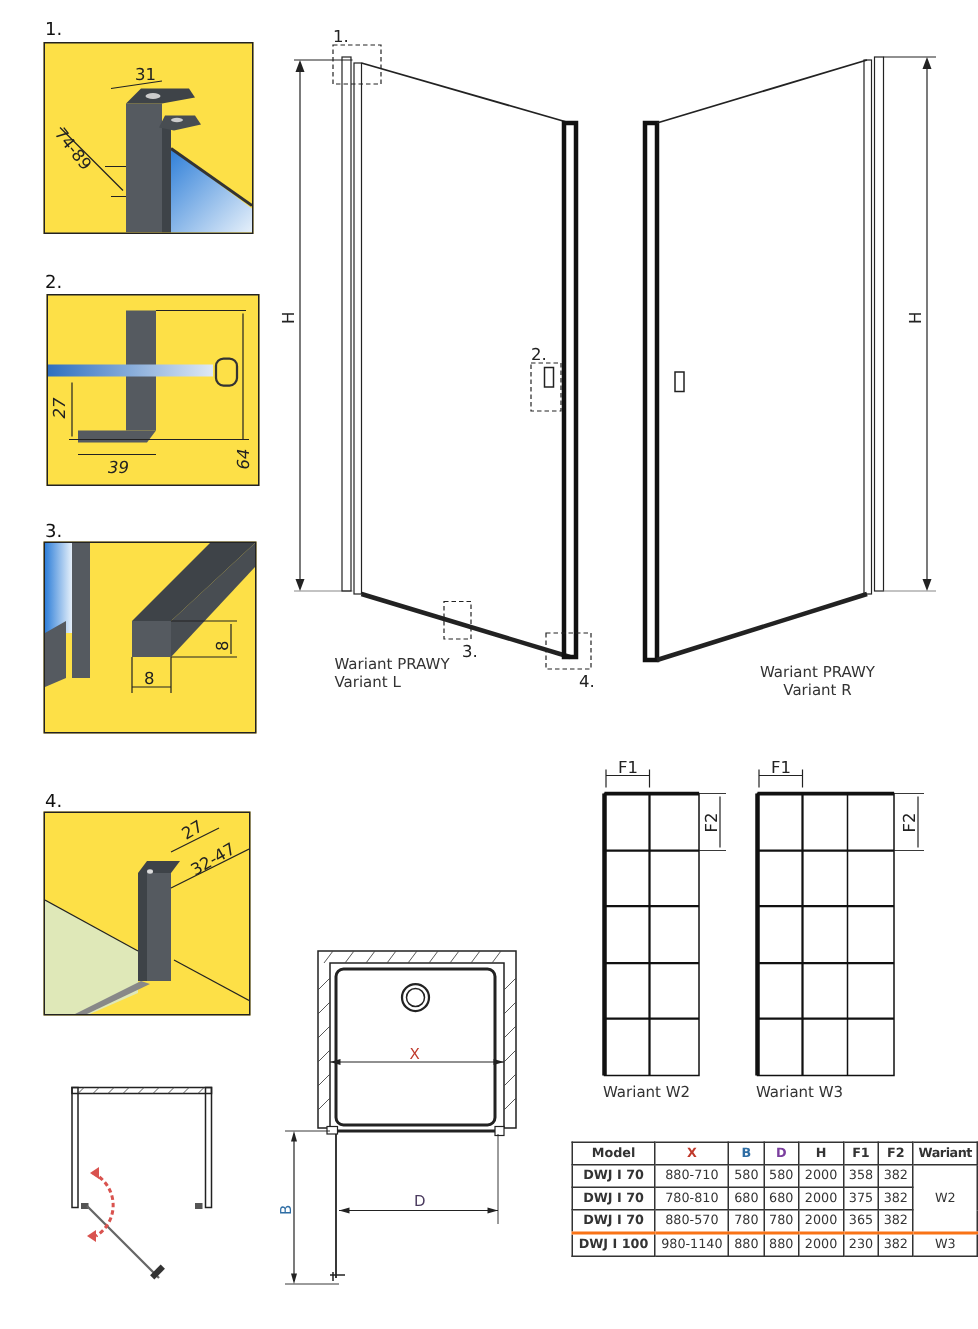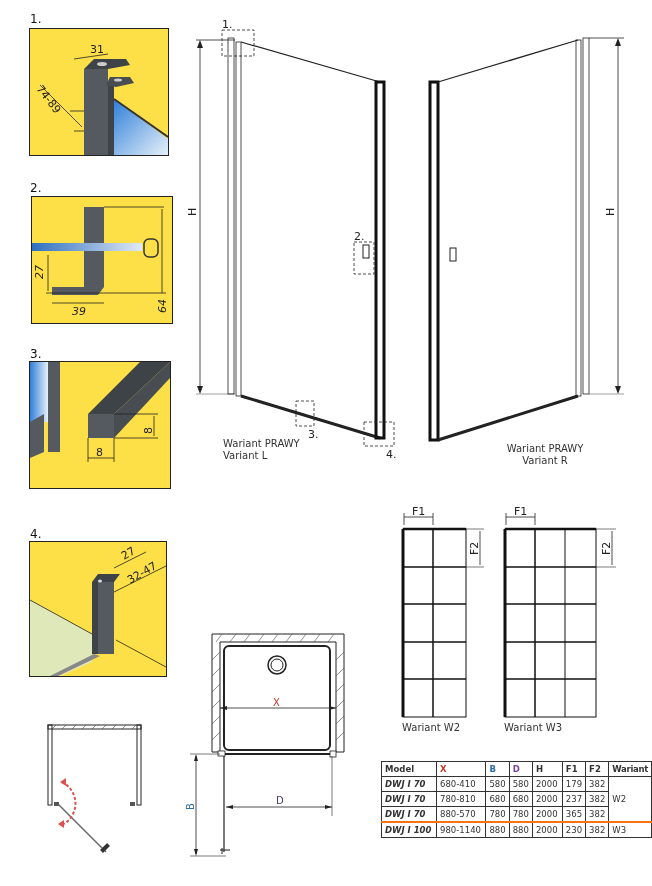--- a/index.html
+++ b/index.html
@@ -3,23 +3,23 @@
 <meta charset="utf-8">
 <style>
   html,body{margin:0;padding:0;background:#fff;}
   body{width:652px;height:886px;position:relative;overflow:hidden;font-family:"DejaVu Sans","Liberation Sans",sans-serif;color:#222;}
   .abs{position:absolute;}
   .lbl{font-size:12px;color:#111;}
   .box{position:absolute;border:1.5px solid #222;background:#fde047;overflow:hidden;}
   svg{position:absolute;left:0;top:0;overflow:visible;}
   .caption{position:absolute;font-size:10px;color:#333;line-height:12px;}
   table.spec{position:absolute;left:381px;top:761px;border-collapse:collapse;font-size:8.5px;color:#333;}
-  table.spec th,table.spec td{border:1px solid #333;padding:0 3px;height:14px;text-align:left;white-space:nowrap;}
+  table.spec th,table.spec td{border:1px solid #333;padding:0 3px;height:14px;text-align:center;white-space:nowrap;}
   table.spec th{font-weight:bold;}
-  table.spec td.model{font-weight:bold;font-style:italic;}
+  table.spec td.model{font-weight:bold;}
   table.spec th.var{font-weight:bold;letter-spacing:-0.3px;}
   table.spec tr.last td{border-top:2px solid #f97316;}
   .dim{font-size:11px;fill:#222;font-family:"DejaVu Sans","Liberation Sans",sans-serif;}
 </style>
 </head>
 <body>
 
 <div class="abs lbl" style="left:30px;top:12px;">1.</div>
 <div class="box" style="left:29px;top:28px;width:138px;height:126px;">
   <svg width="138" height="126">
@@ -292,35 +292,35 @@
     <th style="width:46px;color:#c0392b;">X</th>
     <th style="color:#2e6da4;">B</th>
     <th style="color:#7b3f9e;">D</th>
     <th style="width:26px;">H</th>
     <th>F1</th>
     <th>F2</th>
     <th class="var">Wariant</th>
   </tr>
   <tr>
     <td class="model">DWJ I 70</td>
-    <td>680-410</td>
+    <td>880-710</td>
     <td>580</td>
     <td>580</td>
     <td>2000</td>
-    <td>179</td>
+    <td>358</td>
     <td>382</td>
     <td rowspan="3">W2</td>
   </tr>
   <tr>
     <td class="model">DWJ I 70</td>
     <td>780-810</td>
     <td>680</td>
     <td>680</td>
     <td>2000</td>
-    <td>237</td>
+    <td>375</td>
     <td>382</td>
   </tr>
   <tr>
     <td class="model">DWJ I 70</td>
     <td>880-570</td>
     <td>780</td>
     <td>780</td>
     <td>2000</td>
     <td>365</td>
     <td>382</td>

